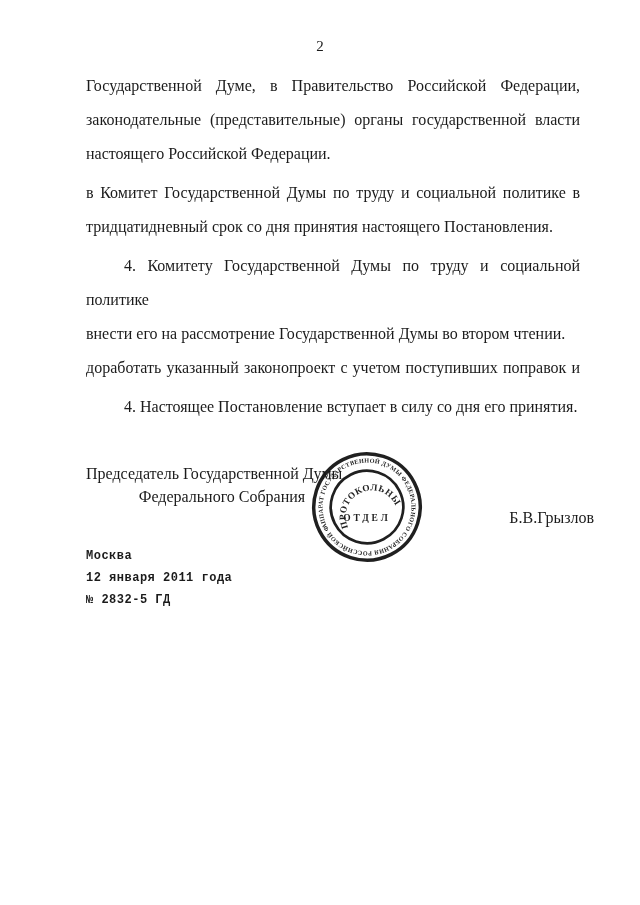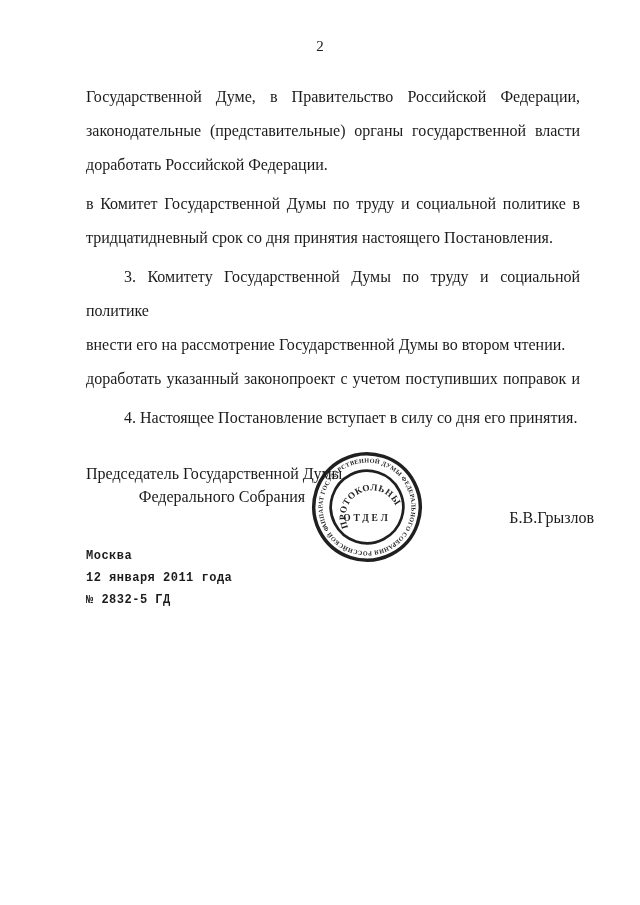--- a/index.html
+++ b/index.html
@@ -20,21 +20,21 @@
     position: absolute;
     top: 38px;
     left: 0;
     width: 640px;
     text-align: center;
     font-size: 15px;
   }
   .body-text {
     position: absolute;
     left: 86px;
-    top: 80px;
+    top: 69px;
     width: 494px;
     font-size: 16px;
   }
   .para { margin: 0 0 5px 0; }
   .line {
     line-height: 34px;
     text-align: justify;
     text-align-last: justify;
     white-space: normal;
   }
@@ -82,28 +82,28 @@
 <body>
 
 <div class="page">
 
   <div class="page-number">2</div>
 
   <div class="body-text">
     <div class="para">
       <div class="line">Государственной Думе, в Правительство Российской Федерации,</div>
       <div class="line">законодательные (представительные) органы государственной власти</div>
-      <div class="line last">доработать Российской Федерации.</div>
+      <div class="line last">настоящего Российской Федерации.</div>
     </div>
     <div class="para">
       <div class="line">в Комитет Государственной Думы по труду и социальной политике в</div>
       <div class="line last">тридцатидневный срок со дня принятия настоящего Постановления.</div>
     </div>
     <div class="para">
-      <div class="line indent">3. Комитету Государственной Думы по труду и социальной политике</div>
+      <div class="line indent">4. Комитету Государственной Думы по труду и социальной политике</div>
       <div class="line last">внести его на рассмотрение Государственной Думы во втором чтении.</div>
       <div class="line">доработать указанный законопроект с учетом поступивших поправок и</div>
     </div>
     <div class="para">
       <div class="line last indent">4. Настоящее Постановление вступает в силу со дня его принятия.</div>
     </div>
   </div>
 
   <div class="signature">
     <div class="sig-lines">

